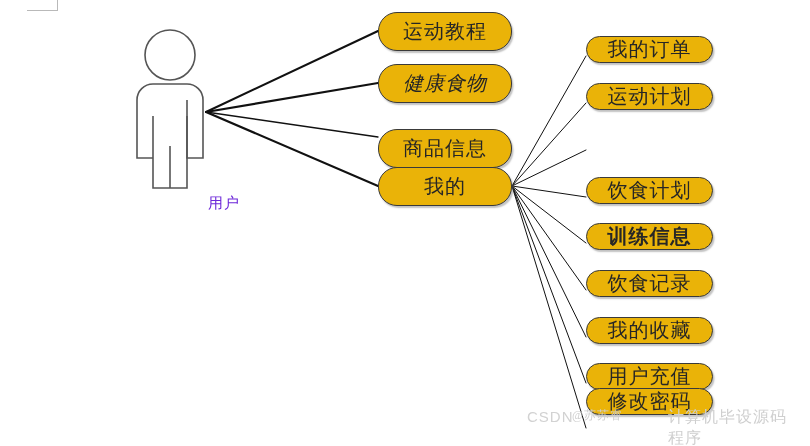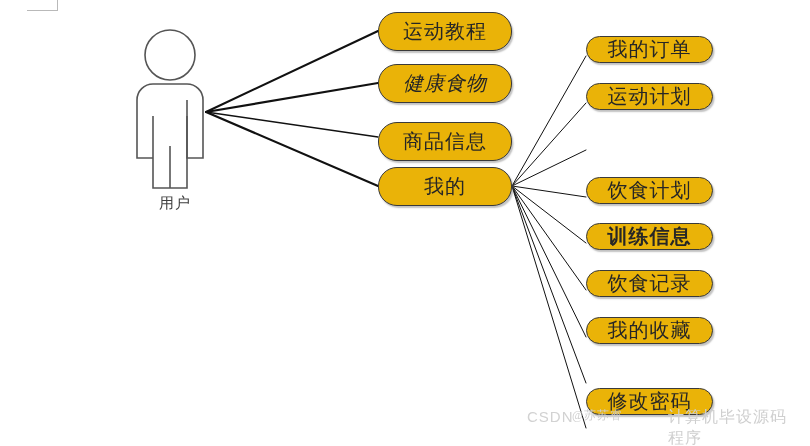--- a/index.html
+++ b/index.html
@@ -40,23 +40,23 @@
     top: 28px;
     width: 86px;
     height: 165px;
   }
   .actor svg { display: block; }
   .actor-label {
     position: absolute;
     left: 110px;
     top: 194px;
     width: 130px;
-    text-align: center;
+    text-align: right;
     font-size: 15px;
-    color: #404040;
+    color: #6d28d9;
     letter-spacing: 1px;
   }
   
   .node {
     position: absolute;
     box-sizing: border-box;
     background: #eab308;
     border: 1.3px solid #3a3a3a;
     border-radius: 19px;
     display: flex;
@@ -149,29 +149,30 @@
         <path d="M6 72 v58 h16"></path>
         <path d="M22 88 v72 h34 v-72"></path>
         <line x1="39" y1="118" x2="39" y2="160"></line>
       </g>
     </svg>
   </div>
   <div class="actor-label">用户</div>
 
   <div class="node col1" style="top:12px;">运动教程</div>
   <div class="node col1" style="top:64px;font-style:italic;">健康食物</div>
-  <div class="node col1" style="top:122px;">商品信息</div>
+  <div class="node col1" style="top:129px;">商品信息</div>
   <div class="node col1" style="top:167px;">我的</div>
 
   <div class="node col2" style="top:36px;">我的订单</div>
   <div class="node col2" style="top:83px;">运动计划</div>
   <div class="node col2" style="top:177px;">饮食计划</div>
   <div class="node col2" style="top:223px;font-weight:bold;">训练信息</div>
   <div class="node col2" style="top:270px;">饮食记录</div>
   <div class="node col2" style="top:317px;">我的收藏</div>
+  <div class="node col2" style="top:363px;">用户充值</div>
   <div class="node col2" style="top:388px;">修改密码</div>
 
   <div class="watermark">
     <span class="wm-csdn">CSDN</span>
     <span class="wm-user">@苏苏睿</span>
     <span class="wm-tag">计算机毕设源码程序</span>
   </div>
 
 </div>
 

